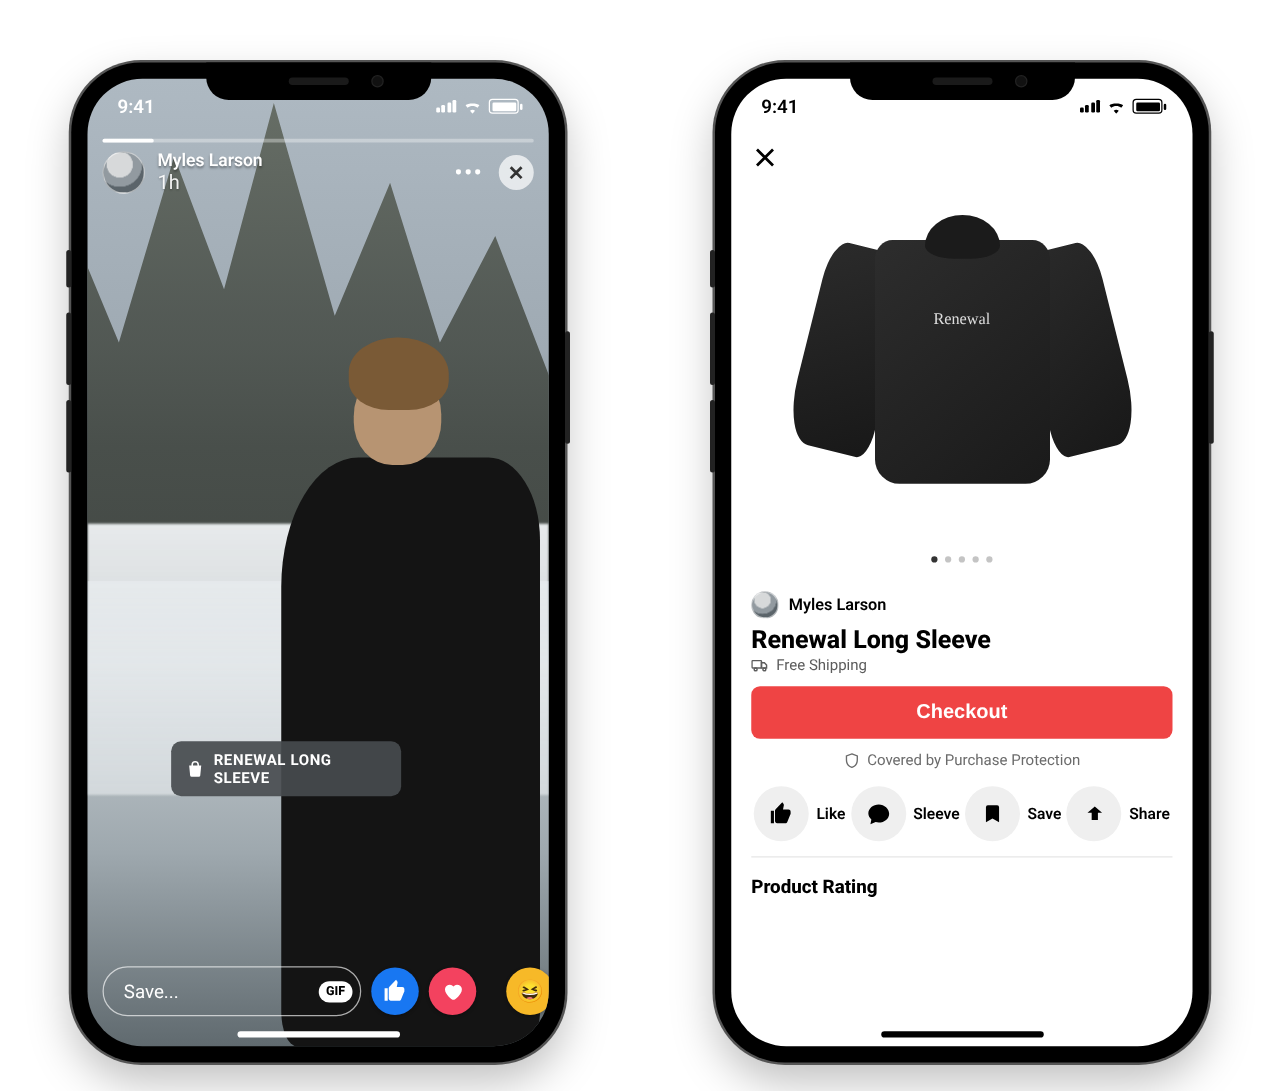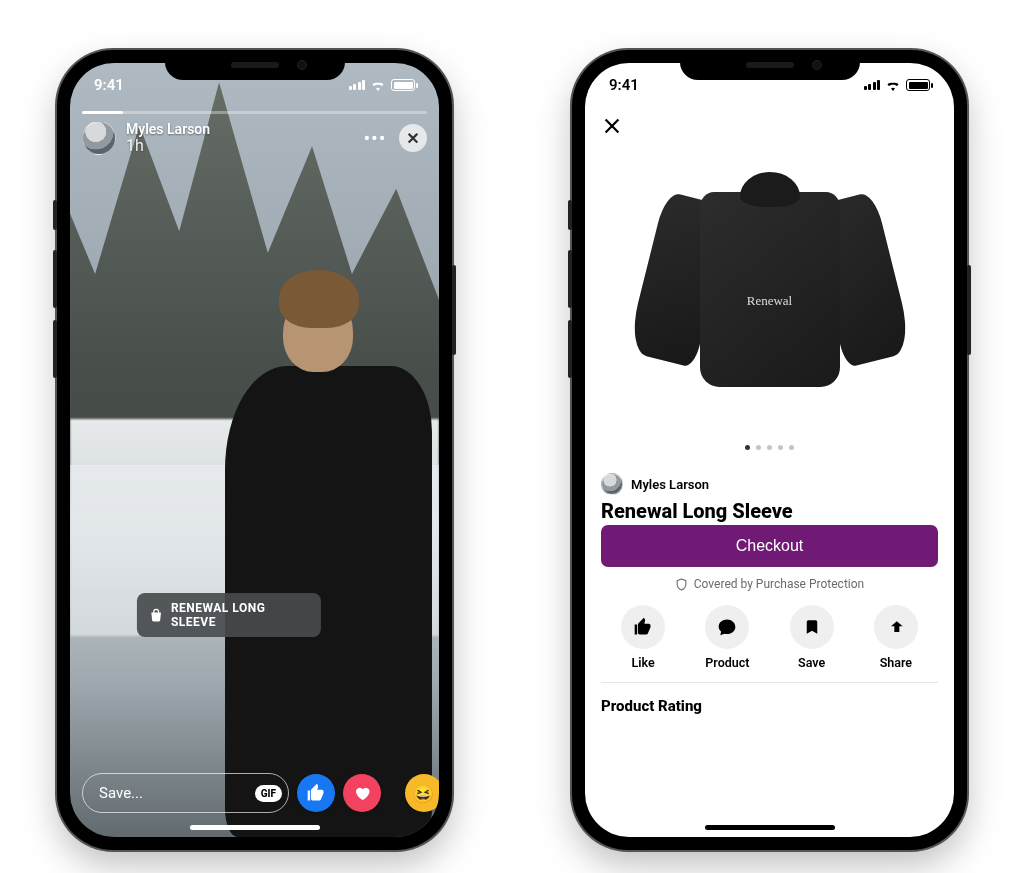--- a/index.html
+++ b/index.html
@@ -139,41 +139,41 @@
   .shirt{ position:relative; width:250px; height:250px;}
   .shirt .torso{position:absolute; top:18%; left:22%; width:56%; height:78%;
     background:linear-gradient(140deg,#2d2d2d,#1a1a1a); border-radius:10% 10% 14% 14% / 8% 8% 10% 10%;}
   .shirt .neck{position:absolute; top:10%; left:38%; width:24%; height:14%;
     background:#1b1b1b; border-radius:50% 50% 40% 40% / 70% 70% 30% 30%;}
   .shirt .sleeveL,.shirt .sleeveR{position:absolute; top:20%; width:28%; height:66%;
     background:linear-gradient(150deg,#2b2b2b,#181818);}
   .shirt .sleeveL{left:0; transform:rotate(14deg); border-radius:20% 12% 14% 30%;}
   .shirt .sleeveR{right:0; transform:rotate(-14deg); border-radius:12% 20% 30% 14%;}
   .shirt .label{position:absolute; top:40%; left:0; right:0; text-align:center; color:#ddd;
-    font-family:"Times New Roman",serif; font-size:13px;margin-top:46px;}
+    font-family:"Times New Roman",serif; font-size:13px;}
 
   .dots-pg{ position:absolute; top:382px; left:0; right:0; display:flex; justify-content:center; gap:6px;}
   .dots-pg span{width:5px;height:5px;border-radius:50%;background:#c4c4c4;}
   .dots-pg span.on{background:#333;}
 
   .p2 .content{ position:absolute; top:400px; left:0; right:0; bottom:0; padding:10px 16px 0;}
   .seller{display:flex; align-items:center; gap:8px; margin-bottom:4px;}
   .p2 .avatar{width:22px;height:22px;}
   .seller .nm{font-size:13px; font-weight:600;}
   .title{font-size:20px; font-weight:800; margin:2px 0;}
   .price{font-size:18px; font-weight:400; margin-bottom:2px;}
   .ship{display:flex; gap:6px; align-items:center; color:#5c5c5c; font-size:12px; margin-bottom:10px;}
   .checkout-btn{
-    width:100%; background:#701a75; color:#fff; border:none; border-radius:7px;
-    height:42px; font-size:16px; font-weight:400; cursor:pointer;
+    width:100%; background:#ef4444; color:#fff; border:none; border-radius:7px;
+    height:42px; font-size:16px; font-weight:700; cursor:pointer;
   }
   .protect{display:flex; gap:6px; justify-content:center; align-items:center;
     color:#6b6b6b; font-size:12px; margin:10px 0 14px;}
   .actions{display:flex; justify-content:space-around; padding-bottom:12px; border-bottom:1px solid #e6e6e6;}
-  .act{display:flex; flex-direction:column; align-items:center; gap:6px; cursor:pointer;justify-content:space-between;}
+  .act{display:flex; flex-direction:row; align-items:center; gap:6px; cursor:pointer;justify-content:space-between;}
   .act .circ{width:44px;height:44px;border-radius:50%;background:#efefef;display:flex;align-items:center;justify-content:center;}
   .act .lbl{font-size:12.5px; font-weight:600;}
   .rating{font-size:15px; font-weight:800; margin-top:14px;}
 </style>
 </head>
 <body>
 
 <div class="phone p1">
   <div class="side-btn sb1"></div>
     <div class="side-btn sb2"></div>
@@ -305,20 +305,29 @@
         <span></span>
         <span></span>
     </div>
 
     <div class="content">
       <div class="seller">
         <div class="avatar"></div>
         <span class="nm">Myles Larson</span>
       </div>
       <div class="title">Renewal Long Sleeve</div>
+      <div class="ship">
+        <svg width="14" height="14" viewBox="0 0 24 24" fill="none" stroke="#5c5c5c" stroke-width="2">
+            <rect x="1" y="6" width="13" height="10" rx="1"></rect>
+            <path d="M14 9h4l3 3v4h-7z"></path>
+            <circle cx="6" cy="18" r="2"></circle>
+            <circle cx="18" cy="18" r="2"></circle>
+          </svg>
+        <span>Free Shipping</span>
+      </div>
 
       <button class="checkout-btn">Checkout</button>
 
       <div class="protect">
         <svg width="13" height="13" viewBox="0 0 24 24" fill="none" stroke="#6b6b6b" stroke-width="2">
             <path d="M12 2l8 3v6c0 5-3.4 9.5-8 11-4.6-1.5-8-6-8-11V5l8-3z"></path>
           </svg>
         <span>Covered by Purchase Protection</span>
       </div>
 
@@ -330,21 +339,21 @@
               </svg>
             </div>
           <span class="lbl">Like</span>
         </div>
         <div class="act">
           <div class="circ">
               <svg width="20" height="20" viewBox="0 0 24 24">
                 <path d="M12 3C6.5 3 2 6.8 2 11.5c0 2.3 1.1 4.4 2.9 5.9L4 22l5-2c1 .2 2 .4 3 .4 5.5 0 10-3.8 10-8.5S17.5 3 12 3z"></path>
               </svg>
             </div>
-          <span class="lbl">Product</span>
+          <span class="lbl">Sleeve</span>
         </div>
         <div class="act">
           <div class="circ">
               <svg width="18" height="20" viewBox="0 0 24 24">
                 <path d="M17 3H7a2 2 0 00-2 2v16l7-4 7 4V5a2 2 0 00-2-2z"></path>
               </svg>
             </div>
           <span class="lbl">Save</span>
         </div>
         <div class="act">

